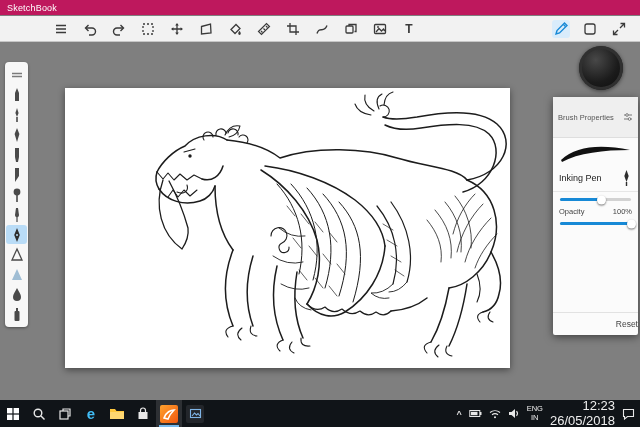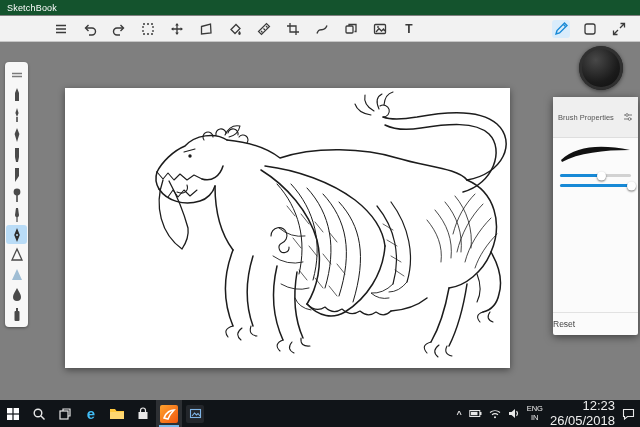--- a/index.html
+++ b/index.html
@@ -1,19 +1,19 @@
 <!DOCTYPE html>
 <html><head>
 <meta charset="utf-8">
 <style>
   html,body{margin:0;padding:0;background:#555;}
   .screen{position:relative;width:640px;height:427px;background:#7f7f7f;overflow:hidden;
           font-family:"Liberation Sans",sans-serif;-webkit-font-smoothing:antialiased;}
   
-  .titlebar{position:absolute;top:0;left:0;right:0;height:15px;background:#14532d;color:#fff;
+  .titlebar{position:absolute;top:0;left:0;right:0;height:15px;background:#be185d;color:#fff;
             display:flex;align-items:center;padding-left:7px;font-size:9px;letter-spacing:.2px;}
   
   .toolbar{position:absolute;top:16px;left:0;right:0;height:25px;background:#f2f2f2;
            border-bottom:1px solid #c6c6c6;display:flex;align-items:center;}
   .tool-group-left{display:flex;gap:11px;margin-left:52px;align-items:center;}
   .tool{width:18px;height:18px;display:flex;align-items:center;justify-content:center;border-radius:3px;}
   .tool svg{display:block;}
   .tool-group-right{margin-left:auto;margin-right:12px;display:flex;gap:11px;align-items:center;}
   .tool.active{background:#d9ecfb;}
   .glyph-icon{font-size:12px;font-weight:bold;color:#3a3a3a;line-height:1;}
@@ -40,21 +40,21 @@
   .stroke-preview{height:30px;display:flex;align-items:center;justify-content:center;}
   .brush-name-row{display:flex;justify-content:space-between;align-items:center;
                   padding:1px 6px 4px;border-bottom:1px solid #e6e6e6;}
   .brush-name{font-size:9px;color:#222;}
   .param{padding:5px 6px 0;display:flex;justify-content:space-between;font-size:7.5px;color:#444;}
   .slider{margin:6px 7px 1px;height:3px;background:#d2d2d2;border-radius:2px;position:relative;}
   .slider .fill{position:absolute;left:0;top:0;bottom:0;background:#1789d6;border-radius:2px;}
   .slider .thumb{position:absolute;right:-5px;top:50%;transform:translateY(-50%);width:9px;height:9px;
                  border-radius:50%;background:#fff;box-shadow:0 1px 2px rgba(0,0,0,.55);}
   .reset-row{margin-top:auto;border-top:1px solid #e2e2e2;height:22px;display:flex;align-items:center;
-             justify-content:flex-start;font-size:8.5px;color:#444;}
+             justify-content:flex-end;font-size:8.5px;color:#444;}
   
   .taskbar{position:absolute;left:0;right:0;bottom:0;height:27px;background:#101418;display:flex;
            align-items:stretch;color:#e8e8e8;}
   .tb-item{width:26px;display:flex;align-items:center;justify-content:center;position:relative;}
   .tb-item.active{background:rgba(255,255,255,.12);}
   .tb-item.active::after{content:"";position:absolute;left:3px;right:3px;bottom:0;height:2px;background:#76b9ed;}
   .edge-glyph{font-size:15px;font-weight:bold;color:#41bdf5;line-height:1;}
   .tile{width:18px;height:18px;border-radius:2px;display:flex;align-items:center;justify-content:center;}
   .tile.sketchbook{background:linear-gradient(135deg,#ffa22e 0%,#f2570f 100%);}
   .tile.photos{background:#23262b;}
@@ -328,24 +328,35 @@
         <path d="M1 3h8M1 7h8"></path>
           <circle cx="4" cy="3" r="1.3" fill="#fff"></circle>
           <circle cx="6.5" cy="7" r="1.3" fill="#fff"></circle>
       </svg>
     </div>
     <div class="stroke-preview">
       <svg width="75" height="24" viewBox="0 0 75 24">
         <path d="M3,19 C18,5 42,3 72,9 C46,9 20,12 4,21 Z" fill="#111"></path>
       </svg>
     </div>
+    <div class="brush-name-row">
+      <span class="brush-name">Inking Pen</span>
+      <svg width="11" height="18" viewBox="0 0 11 18">
+        <path d="M5.5 1l2.2 6L5.5 13 3.3 7z" fill="#2d2d2d"></path>
+          <rect x="4.8" y="13" width="1.4" height="4" fill="#2d2d2d"></rect>
+      </svg>
+    </div>
     <div class="slider">
       <div class="fill" style="width: 58%;">
         <div class="thumb"></div>
       </div>
+    </div>
+    <div class="param">
+      <span>Opacity</span>
+      <span>100%</span>
     </div>
     <div class="slider">
       <div class="fill" style="width: 100%;">
         <div class="thumb"></div>
       </div>
     </div>
     <div class="reset-row">
       <span>Reset</span>
     </div>
   </div>

